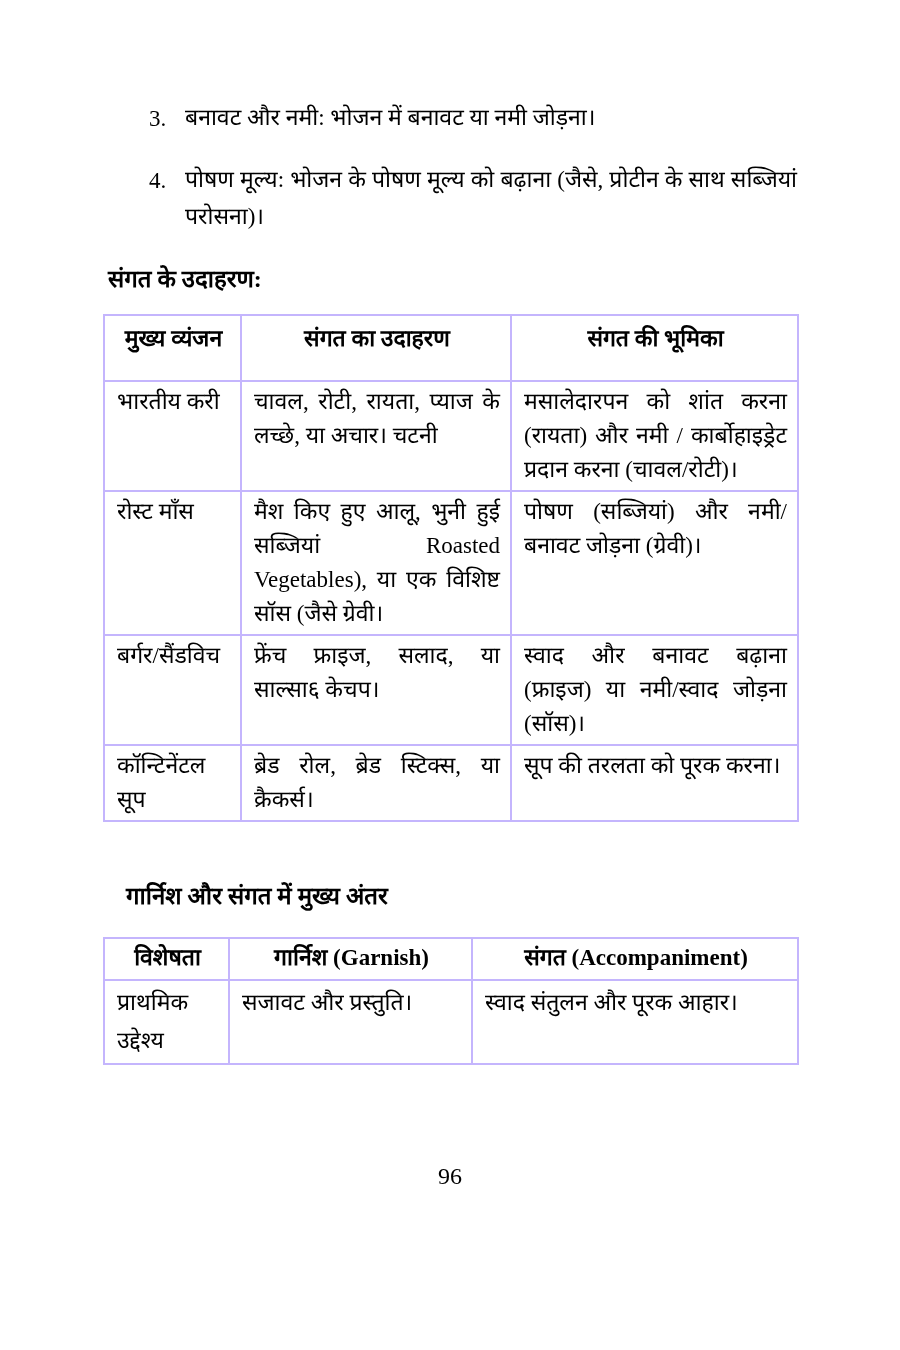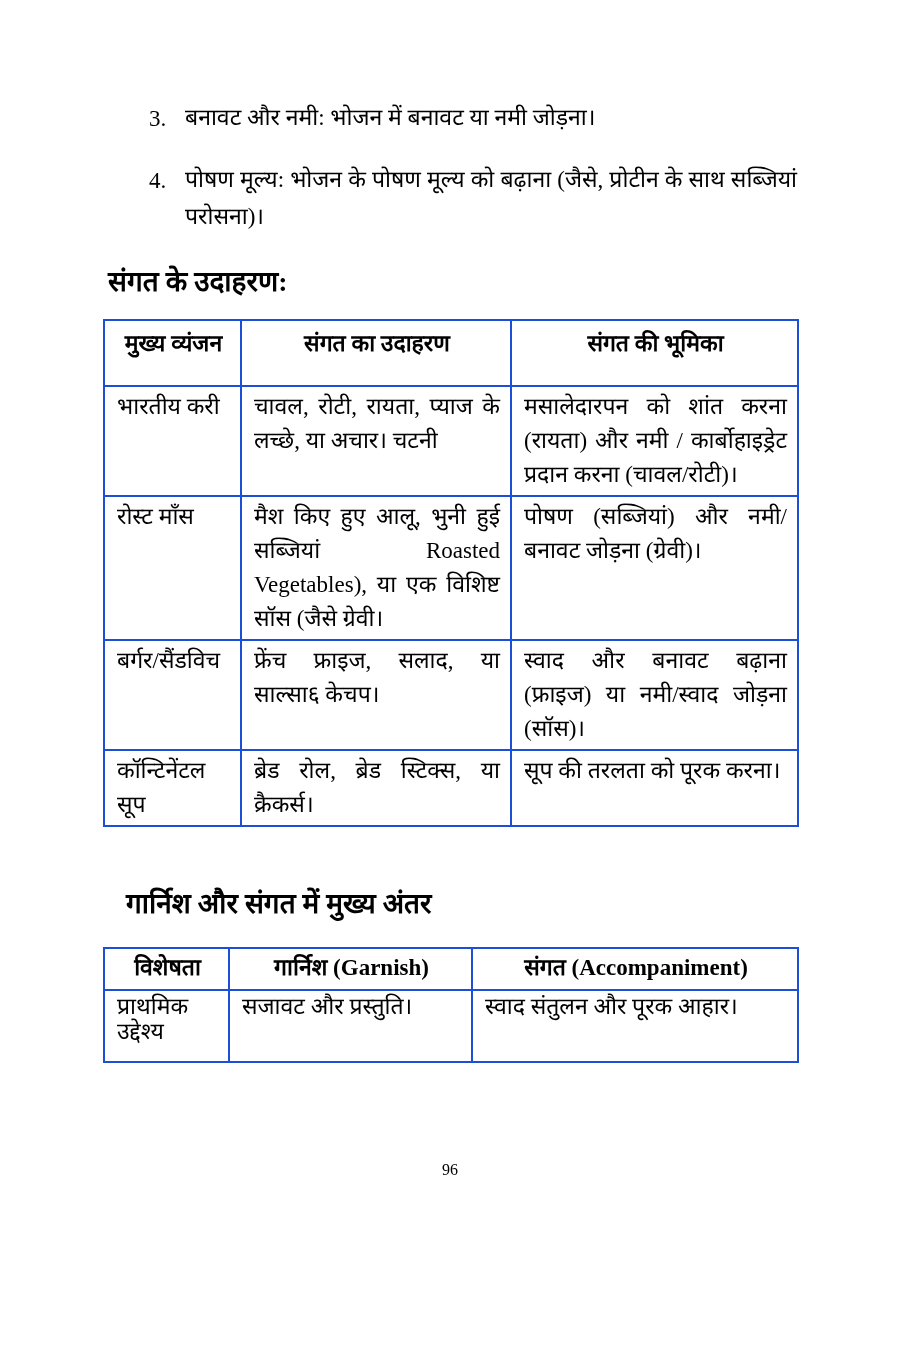--- a/index.html
+++ b/index.html
@@ -26,53 +26,53 @@
   }
   .list-marker {
     position: absolute;
     left: 46px;
     top: 1px;
     text-align: left;
   }
   
   .section-heading {
     font-weight: bold;
-    font-size: 28px;
+    font-size: 24px;
     padding-left: 5px;
   }
   .heading-1 { margin: 20px 0 20px 0; }
   .heading-2 { margin: 56px 0 26px 18px; }
   
   table {
     width: 694px;
     border-collapse: collapse;
     table-layout: fixed;
     font-size: 23px;
   }
   th, td {
-    border: 2px solid #1d4ed8;
+    border: 2px solid #c4b5fd;
     vertical-align: top;
     padding: 3px 10px 3px 12px;
     line-height: 34px;
   }
   th {
     text-align: center;
     font-weight: bold;
   }
   .t1 th { padding-top: 6px; padding-bottom: 24px; }
   td.cell-justify { text-align: justify; }
   td.cell-left { text-align: left; }
   .t2 th { padding-top: 2px; padding-bottom: 4px; }
-  .t2 td { line-height: 25px; }
+  .t2 td { line-height: 38px; }
   .t2 .row-tall td { height: 72px; }
   
   .page-number {
     margin-top: 98px;
     text-align: center;
-    font-size: 16px;
+    font-size: 24px;
   }
 </style>
 </head>
 <body>
 
 <div class="content">
 
   <div class="list-item">
     <span class="list-marker">3.</span>
     <span>बनावट और नमी: भोजन में बनावट या नमी जोड़ना।</span>

